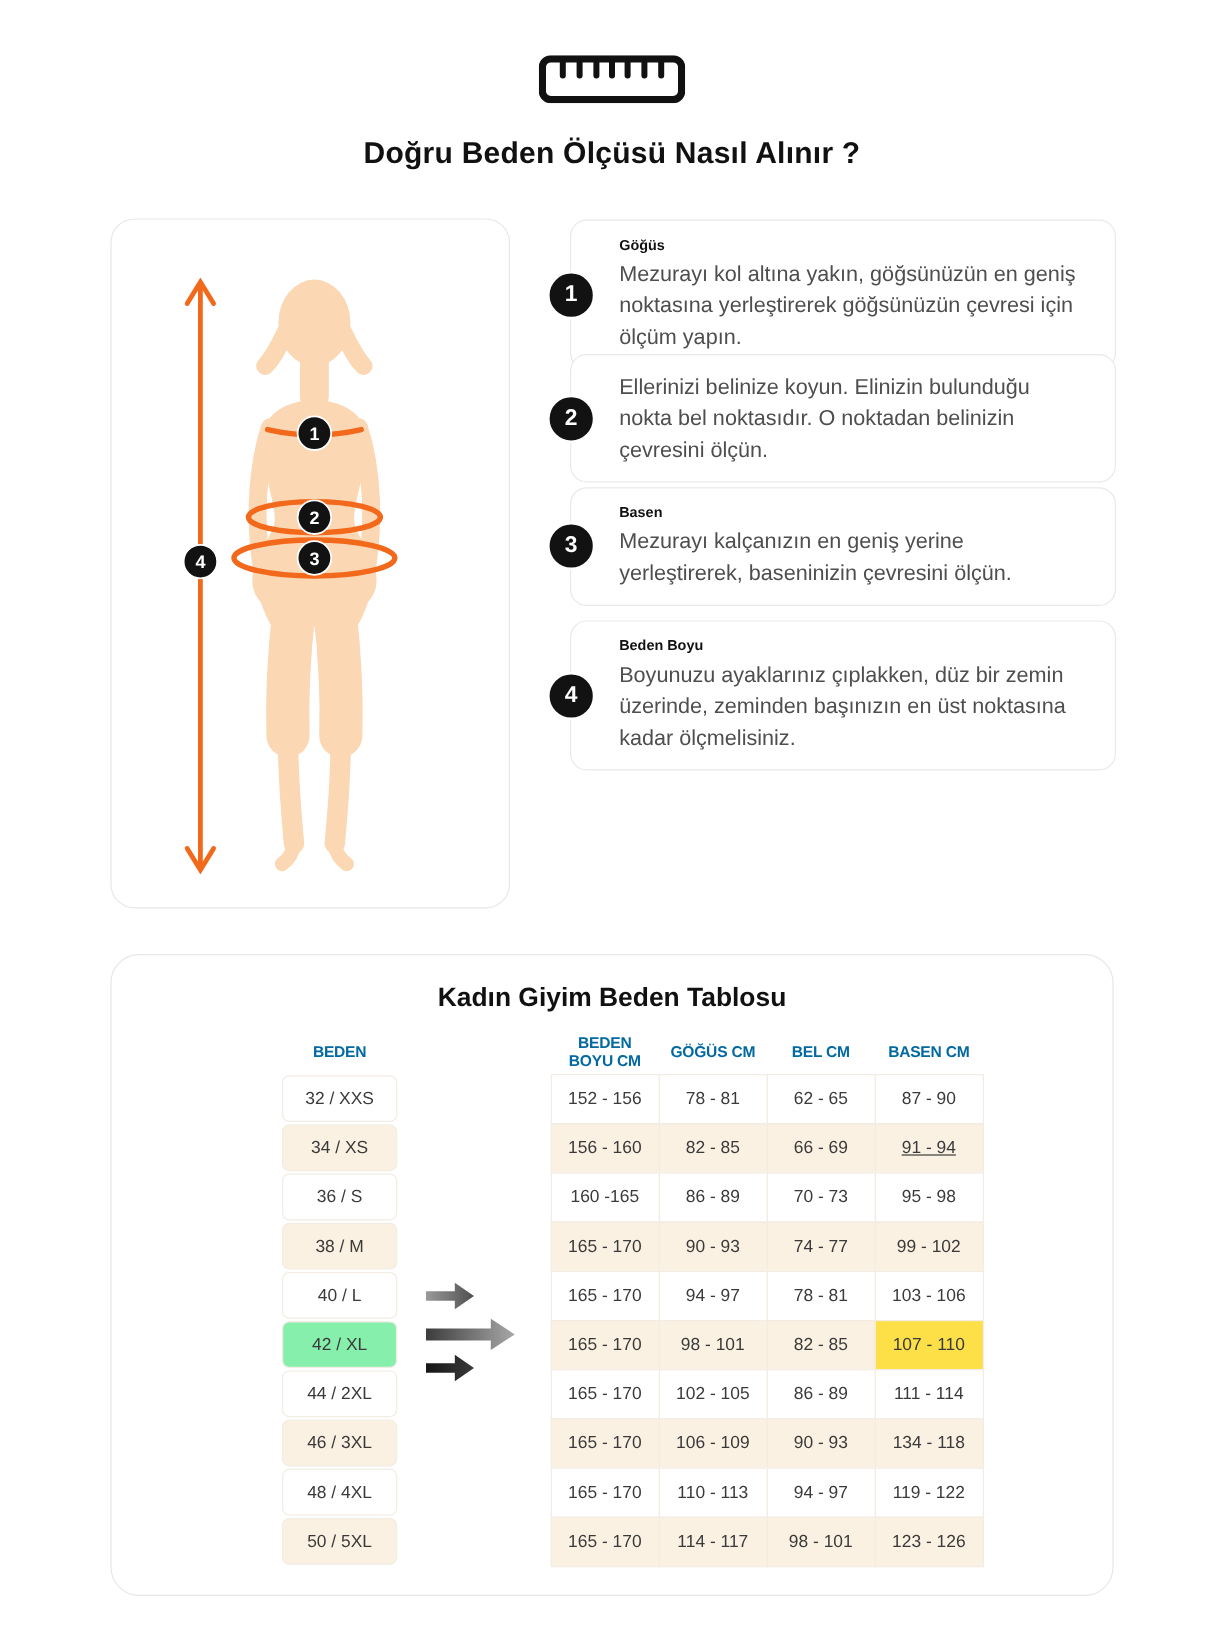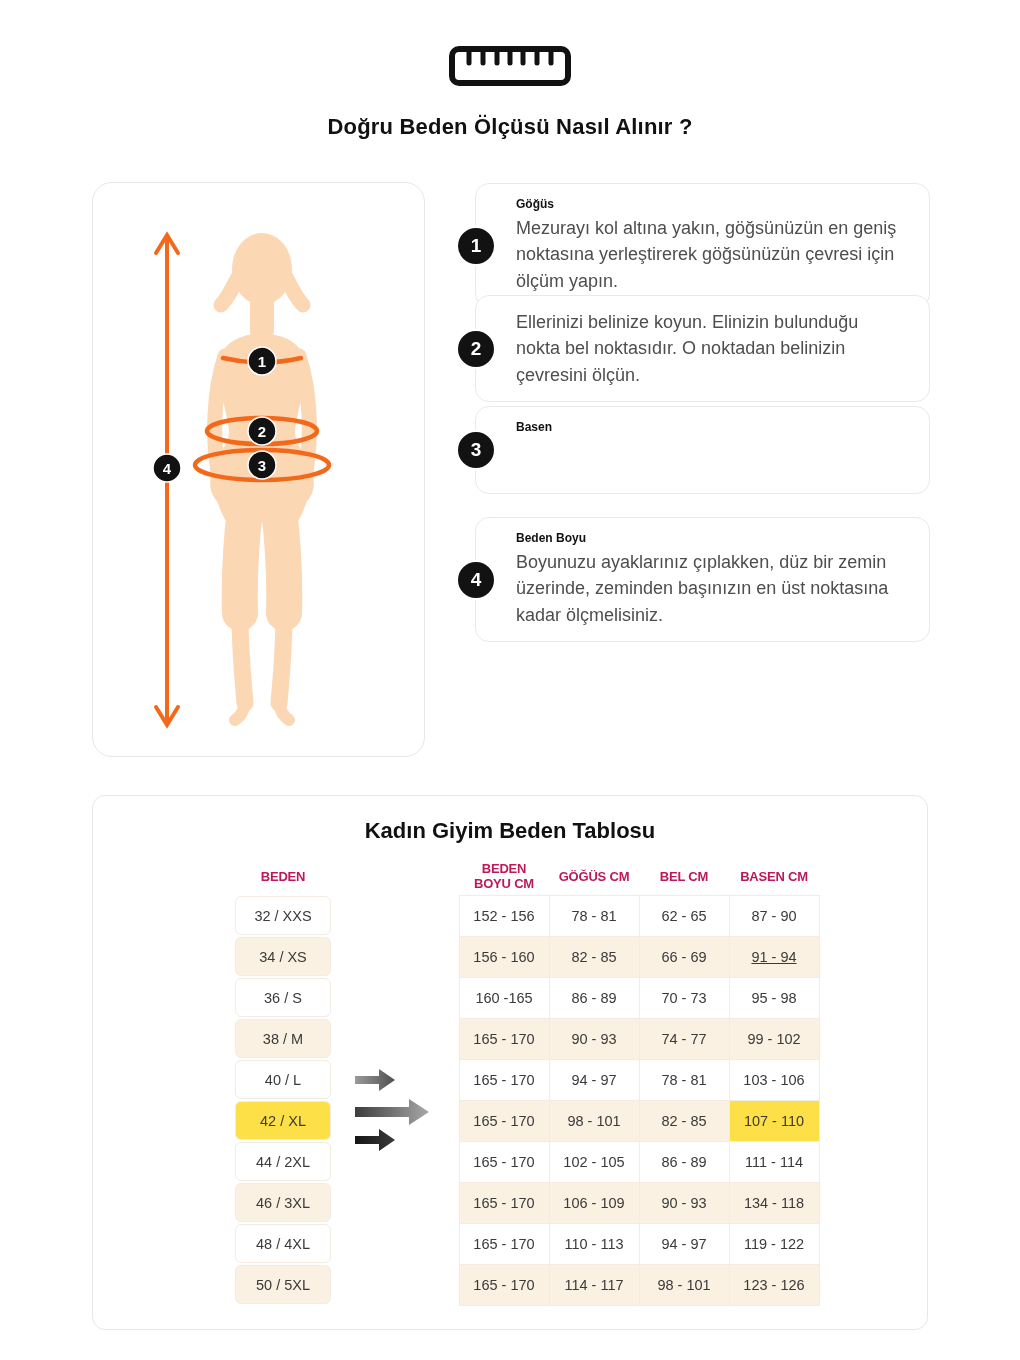--- a/index.html
+++ b/index.html
@@ -4,21 +4,21 @@
 <style>
   html,body{margin:0;padding:0;background:#fff;}
   .page{
     position:relative;width:1020px;height:1360px;background:#ffffff;
     font-family:"Liberation Sans", sans-serif;color:#1a1a1a;overflow:hidden;
   }
   
   .ruler-wrap{position:absolute;left:0;top:46px;width:1020px;display:flex;justify-content:center;}
   .page-title{
     position:absolute;left:0;top:114px;width:1020px;text-align:center;
-    font-size:22px;font-weight:bold;color:#111;letter-spacing:.2px;
+    font-size:25px;font-weight:bold;color:#111;letter-spacing:.2px;
   }
   
   .figure-panel{
     position:absolute;left:92px;top:182px;width:333px;height:575px;
     border:1px solid #e7e7e7;border-radius:20px;background:#fff;box-sizing:border-box;
   }
   
   .card{
     position:absolute;left:475px;width:455px;min-height:88px;box-sizing:border-box;
     border:1px solid #e9e9e9;border-radius:14px;background:#fff;
@@ -28,34 +28,34 @@
     position:absolute;left:-20px;top:50%;transform:translateY(-50%);
     width:40px;height:40px;border-radius:50%;background:#121212;color:#fff;
     display:flex;align-items:center;justify-content:center;
     font-size:19px;font-weight:bold;border:2px solid #fff;box-sizing:border-box;
   }
   .card h3{margin:0 0 4px 0;font-size:12px;font-weight:bold;color:#111;}
   .card p{margin:0;font-size:18px;line-height:1.47;color:#4e4e4e;}
   
   .table-panel{
     position:absolute;left:92px;top:795px;width:836px;height:535px;
-    border:1px solid #e7e7e7;border-radius:13px;background:#fff;box-sizing:border-box;
+    border:1px solid #e7e7e7;border-radius:24px;background:#fff;box-sizing:border-box;
   }
   .table-title{
     position:absolute;left:0;top:22px;width:100%;text-align:center;
     font-size:22px;font-weight:bold;color:#111;
   }
   .size-grid{
     position:absolute;left:142px;top:58px;
     display:grid;grid-template-columns:96px 128px repeat(4,90px);
     grid-auto-rows:41px;align-items:stretch;
   }
   .hdr{
     display:flex;align-items:center;justify-content:center;text-align:center;
-    font-size:13px;font-weight:bold;color:#be185d;letter-spacing:-0.2px;line-height:1.15;
+    font-size:13px;font-weight:bold;color:#0369a1;letter-spacing:-0.2px;line-height:1.15;
     height:46px;
   }
   .hdr span{display:inline-block;max-width:82px;}
   .cell{
     display:flex;align-items:center;justify-content:center;
     font-size:14.5px;color:#3a3a3a;background:#fff;
     border:1px solid #f2ece3;margin:-0.5px;box-sizing:border-box;
   }
   .cell.beden{border-radius:6px;margin:1px 0;}
   .arrows-svg{position:absolute;left:260px;top:272px;}
@@ -152,20 +152,21 @@
     <h3>Göğüs</h3>
     <p>Mezurayı kol altına yakın, göğsünüzün en geniş noktasına yerleştirerek göğsünüzün çevresi için ölçüm yapın.</p>
   </div>
   <div class="card" style="top:295px">
     <div class="badge">2</div>
     <p>Ellerinizi belinize koyun. Elinizin bulunduğu nokta bel noktasıdır. O noktadan belinizin çevresini ölçün.</p>
   </div>
   <div class="card" style="top:406px">
     <div class="badge">3</div>
     <h3>Basen</h3>
+    <p>Mezurayı kalçanızın en geniş yerine yerleştirerek, baseninizin çevresini ölçün.</p>
   </div>
   <div class="card" style="top:517px">
     <div class="badge">4</div>
     <h3>Beden Boyu</h3>
     <p>Boyunuzu ayaklarınız çıplakken, düz bir zemin üzerinde, zeminden başınızın en üst noktasına kadar ölçmelisiniz.</p>
   </div>
 
   <div class="table-panel">
     <div class="table-title">Kadın Giyim Beden Tablosu</div>
 
@@ -236,21 +237,21 @@
         <div class="cell alt" style="background: rgb(251, 241, 227);">165 - 170</div>
         <div class="cell alt" style="background: rgb(251, 241, 227);">90 - 93</div>
         <div class="cell alt" style="background: rgb(251, 241, 227);">74 - 77</div>
         <div class="cell alt" style="background: rgb(251, 241, 227);">99 - 102</div>
         <div class="cell beden">40 / L</div>
         <div class="spacer"></div>
         <div class="cell">165 - 170</div>
         <div class="cell">94 - 97</div>
         <div class="cell">78 - 81</div>
         <div class="cell">103 - 106</div>
-        <div class="cell beden alt" style="background: #fde047;">42 / XL</div>
+        <div class="cell beden alt" style="background: #86efac;">42 / XL</div>
         <div class="spacer"></div>
         <div class="cell alt" style="background: rgb(251, 241, 227);">165 - 170</div>
         <div class="cell alt" style="background: rgb(251, 241, 227);">98 - 101</div>
         <div class="cell alt" style="background: rgb(251, 241, 227);">82 - 85</div>
         <div class="cell alt" style="background: #fde047;">107 - 110</div>
         <div class="cell beden">44 / 2XL</div>
         <div class="spacer"></div>
         <div class="cell">165 - 170</div>
         <div class="cell">102 - 105</div>
         <div class="cell">86 - 89</div>

